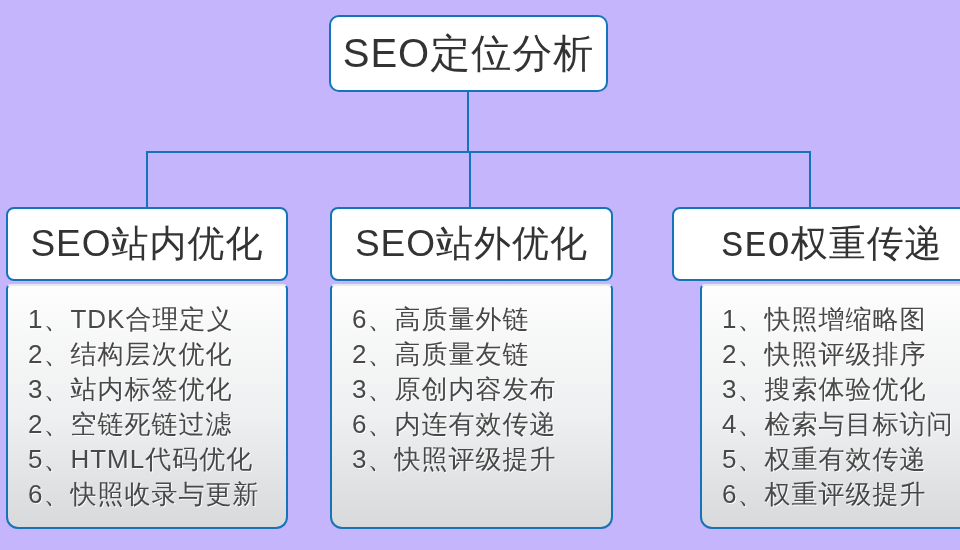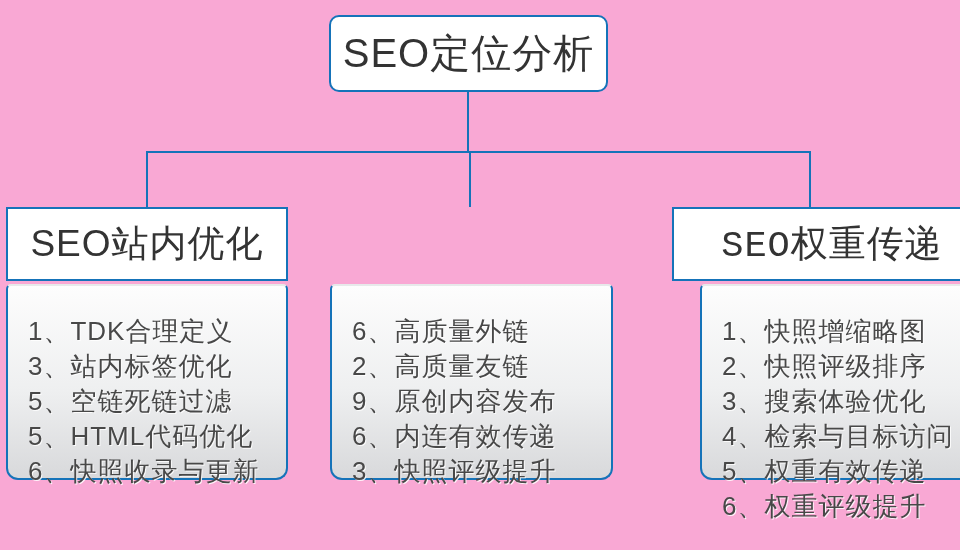--- a/index.html
+++ b/index.html
@@ -5,44 +5,44 @@
   :root{
     --accent:#1573b9;
     --title-color:#333333;
     --item-color:#484848;
     --grad-top:#fdfdfd;
     --grad-mid:#eeeff0;
     --grad-bottom:#d8d9db;
   }
   html,body{margin:0;padding:0;background:#ffffff;}
   .canvas{
-    position:relative;width:960px;height:550px;background:#f9a8d4;
+    position:relative;width:960px;height:550px;background:#c4b5fd;
     font-family:"Liberation Sans","DejaVu Sans",sans-serif;overflow:hidden;
   }
   .node{
     position:absolute;background:#ffffff;border:2px solid var(--accent);
     display:flex;align-items:center;justify-content:center;
     color:var(--title-color);box-sizing:border-box;white-space:nowrap;
   }
   .root{
     left:329px;top:15px;width:279px;height:77px;border-radius:10px;
     font-size:40px;letter-spacing:1px;
   }
   .branch{
-    top:207px;height:74px;border-radius:0;font-size:37px;letter-spacing:1px;
+    top:207px;height:74px;border-radius:8px;font-size:37px;letter-spacing:1px;
   }
   .branch.c1{left:6px;width:282px;}
   .branch.c2{left:330px;width:283px;}
   .branch.c3{left:672px;width:320px;font-family:Liberation Mono, monospace;}
   .panel{
-    position:absolute;top:284px;height:196px;box-sizing:border-box;
+    position:absolute;top:284px;height:245px;box-sizing:border-box;
     border:2px solid var(--accent);border-top:2px solid #e7e9ea;
     border-radius:5px 5px 12px 12px;
     background:linear-gradient(180deg,var(--grad-top) 0%,var(--grad-mid) 55%,var(--grad-bottom) 100%);
-    padding:28px 0 0 20px;
+    padding:16px 0 0 20px;
   }
   .panel.c1{left:6px;width:282px;}
   .panel.c2{left:330px;width:283px;}
   .panel.c3{left:672px;width:276px;margin-left:28px;}
   .item{
     font-size:26px;line-height:35px;color:var(--item-color);
     letter-spacing:1px;white-space:nowrap;
     text-shadow:1px 1px 0 rgba(255,255,255,0.85);
   }
   .line{position:absolute;background:var(--accent);}
@@ -63,36 +63,40 @@
 
   <div class="line root-drop"></div>
   <div class="line rail"></div>
   <div class="line drop-left"></div>
   <div class="line drop-mid"></div>
   <div class="line drop-right"></div>
 
   <div class="node branch c1">
     <span>SEO站内优化</span>
   </div>
+  <div class="node branch c2">
+    <span>SEO站外优化</span>
+  </div>
   <div class="node branch c3">
     <span>SEO权重传递</span>
   </div>
 
   <div class="panel c1">
     <div class="item">1、TDK合理定义</div>
+    <div class="item">2、结构层次优化</div>
     <div class="item">3、站内标签优化</div>
-    <div class="item">5、空链死链过滤</div>
+    <div class="item">2、空链死链过滤</div>
     <div class="item">5、HTML代码优化</div>
     <div class="item">6、快照收录与更新</div>
   </div>
 
   <div class="panel c2">
     <div class="item">6、高质量外链</div>
     <div class="item">2、高质量友链</div>
-    <div class="item">9、原创内容发布</div>
+    <div class="item">3、原创内容发布</div>
     <div class="item">6、内连有效传递</div>
     <div class="item">3、快照评级提升</div>
   </div>
 
   <div class="panel c3">
     <div class="item">1、快照增缩略图</div>
     <div class="item">2、快照评级排序</div>
     <div class="item">3、搜索体验优化</div>
     <div class="item">4、检索与目标访问</div>
     <div class="item">5、权重有效传递</div>

